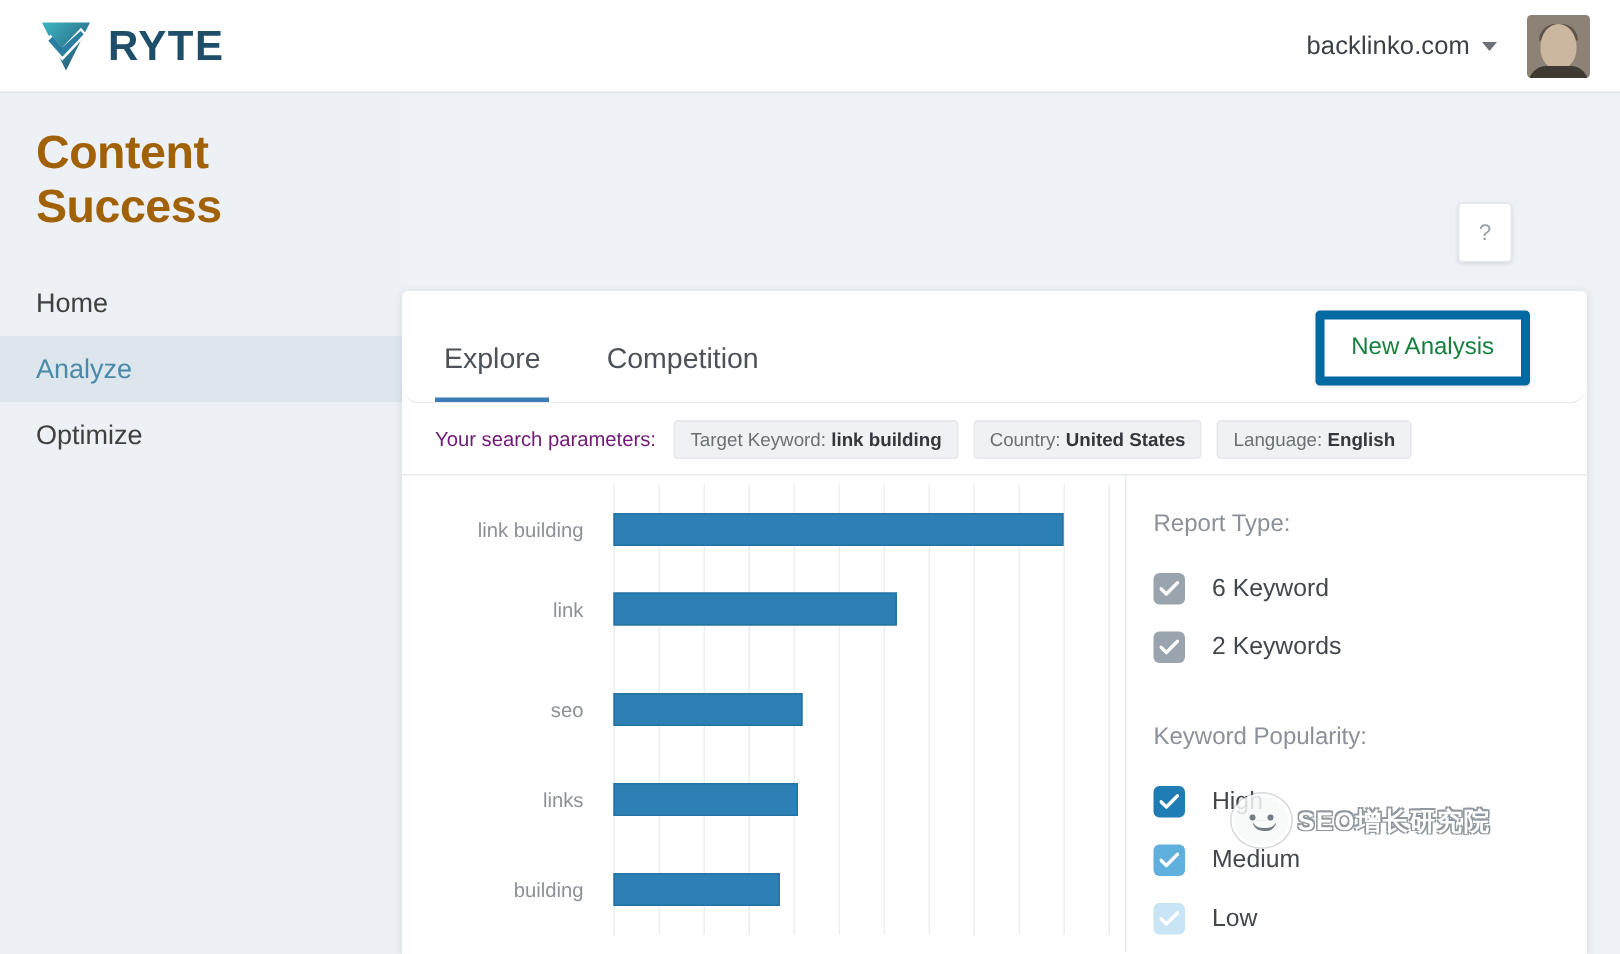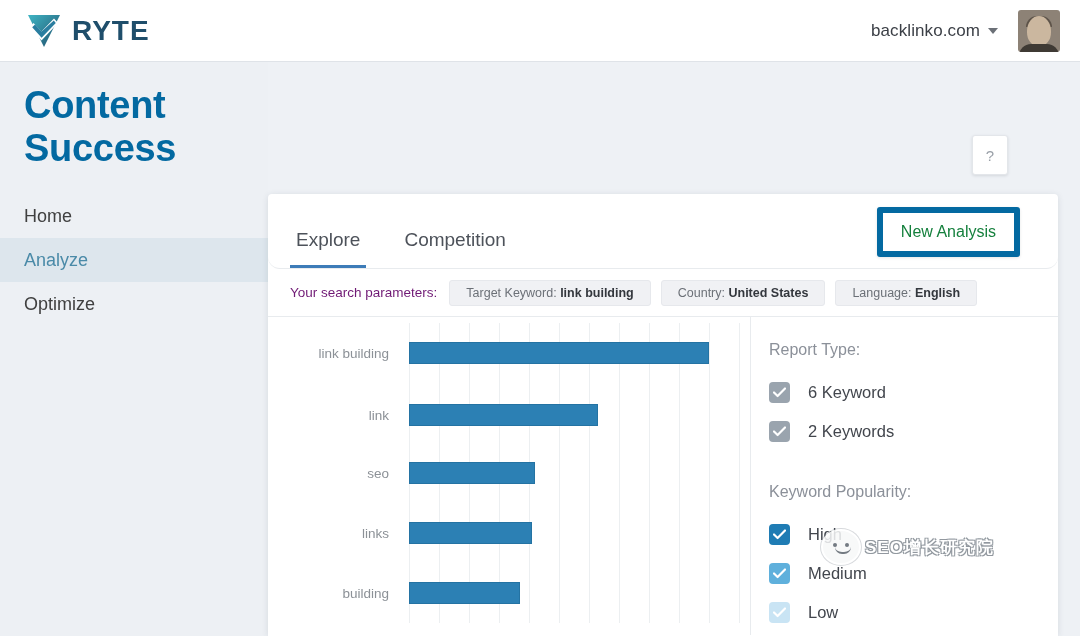--- a/index.html
+++ b/index.html
@@ -72,22 +72,22 @@
   }
 
   
   .sidebar {
     position: absolute; left: 0; top: 62px;
     width: 268px; height: 574px;
     background: #edf0f4;
   }
   .page-title {
     margin: 22px 0 0 24px;
-    font-size: 38px; font-weight: bold;
-    color: #0369a1;
+    font-size: 31px; font-weight: bold;
+    color: #a16207;
     letter-spacing: -.3px;
   }
   .nav { margin-top: 24px; }
   .nav-item {
     height: 44px; display: flex; align-items: center;
     padding-left: 24px;
     font-size: 18px; color: #404040;
     cursor: pointer;
   }
   .nav-item.active {
@@ -156,21 +156,21 @@
     border-bottom: 1px solid #e8ebee;
   }
   .params-label {
     font-size: 13.5px; color: #701a75;
     margin-right: 12px;
   }
   .chip {
     background: #f0f1f4;
     border: 1px solid #e6e8ec;
     border-radius: 3px;
-    padding: 5px 16px;
+    padding: 5px 10px;
     margin-right: 10px;
     font-size: 12.5px; color: #6b7077;
     white-space: nowrap;
     cursor: pointer;
   }
   .chip b { color: #33373d; font-weight: bold; }
 
   .card-body { display: flex; height: 318px; }
   .chart-pane {
     width: 483px; height: 318px;
@@ -376,21 +376,21 @@
               <div class="gridline" style="left: 180px;"></div>
               <div class="gridline" style="left: 210px;"></div>
               <div class="gridline" style="left: 240px;"></div>
               <div class="gridline" style="left: 270px;"></div>
               <div class="gridline" style="left: 300px;"></div>
               <div class="gridline" style="left: 330px;"></div>
               <div class="bar-row" style="top: 0px; height: 60px;">
                 <div class="bar-label">link building</div>
                 <div class="bar" title="link building: 100" style="width: 300px; background: rgb(44, 128, 180);"></div>
               </div>
-              <div class="bar-row" style="top: 62px; height: 60px;">
+              <div class="bar-row" style="top: 53px; height: 60px;">
                 <div class="bar-label">link</div>
                 <div class="bar" title="link: 63" style="width: 189px; background: rgb(44, 128, 180);"></div>
               </div>
               <div class="bar-row" style="top: 120px; height: 60px;">
                 <div class="bar-label">seo</div>
                 <div class="bar" title="seo: 42" style="width: 126px; background: rgb(44, 128, 180);"></div>
               </div>
               <div class="bar-row" style="top: 180px; height: 60px;">
                 <div class="bar-label">links</div>
                 <div class="bar" title="links: 41" style="width: 123px; background: rgb(44, 128, 180);"></div>

